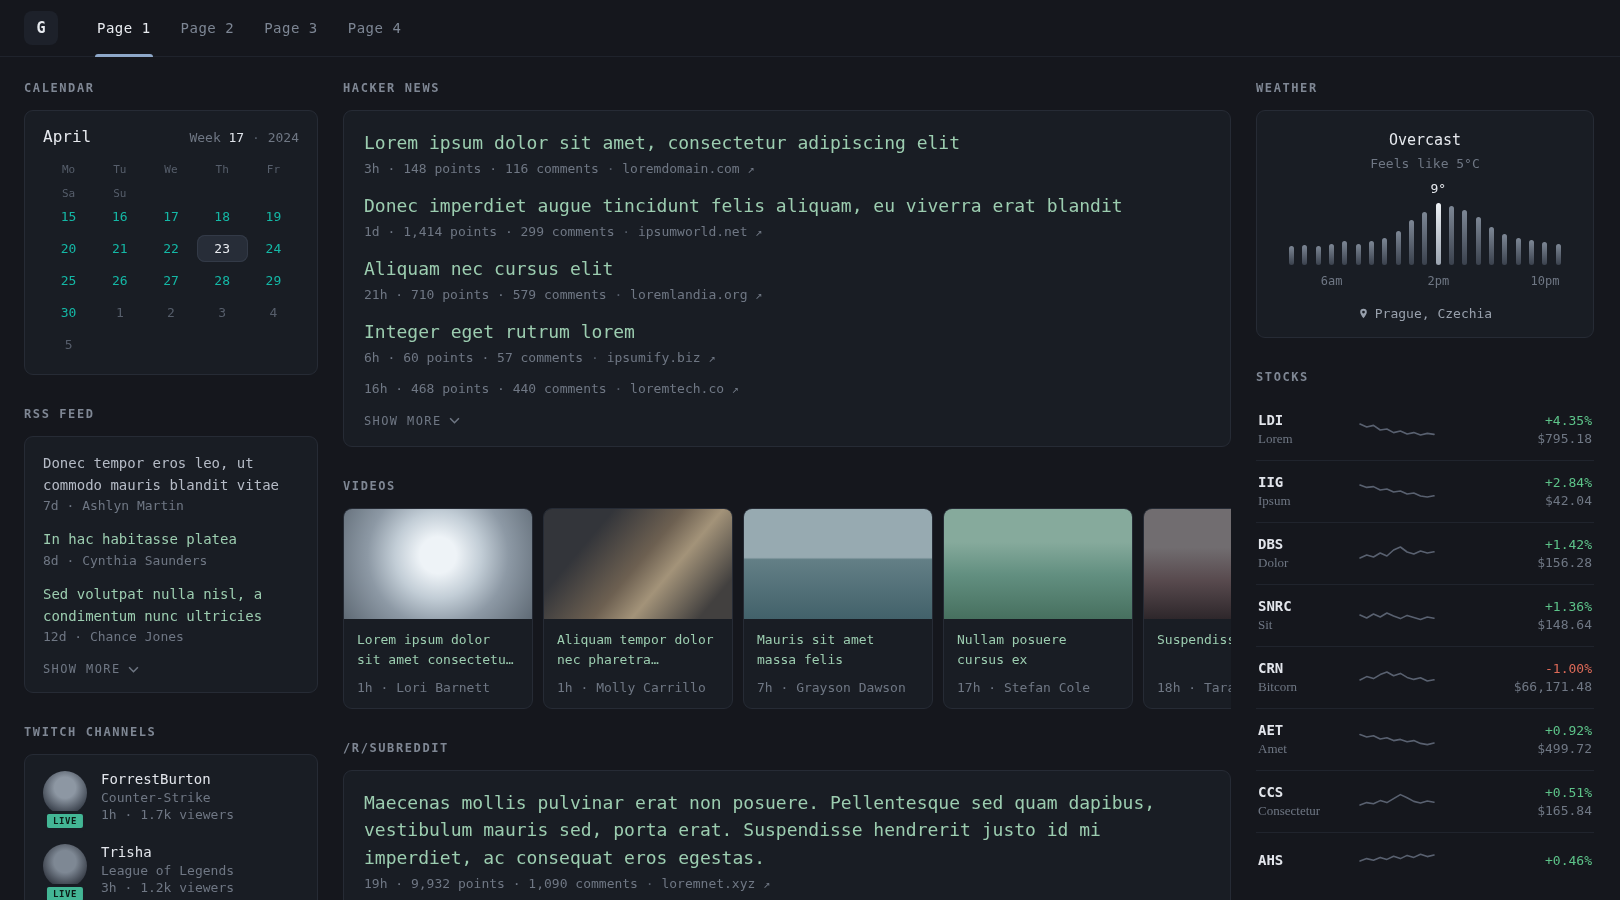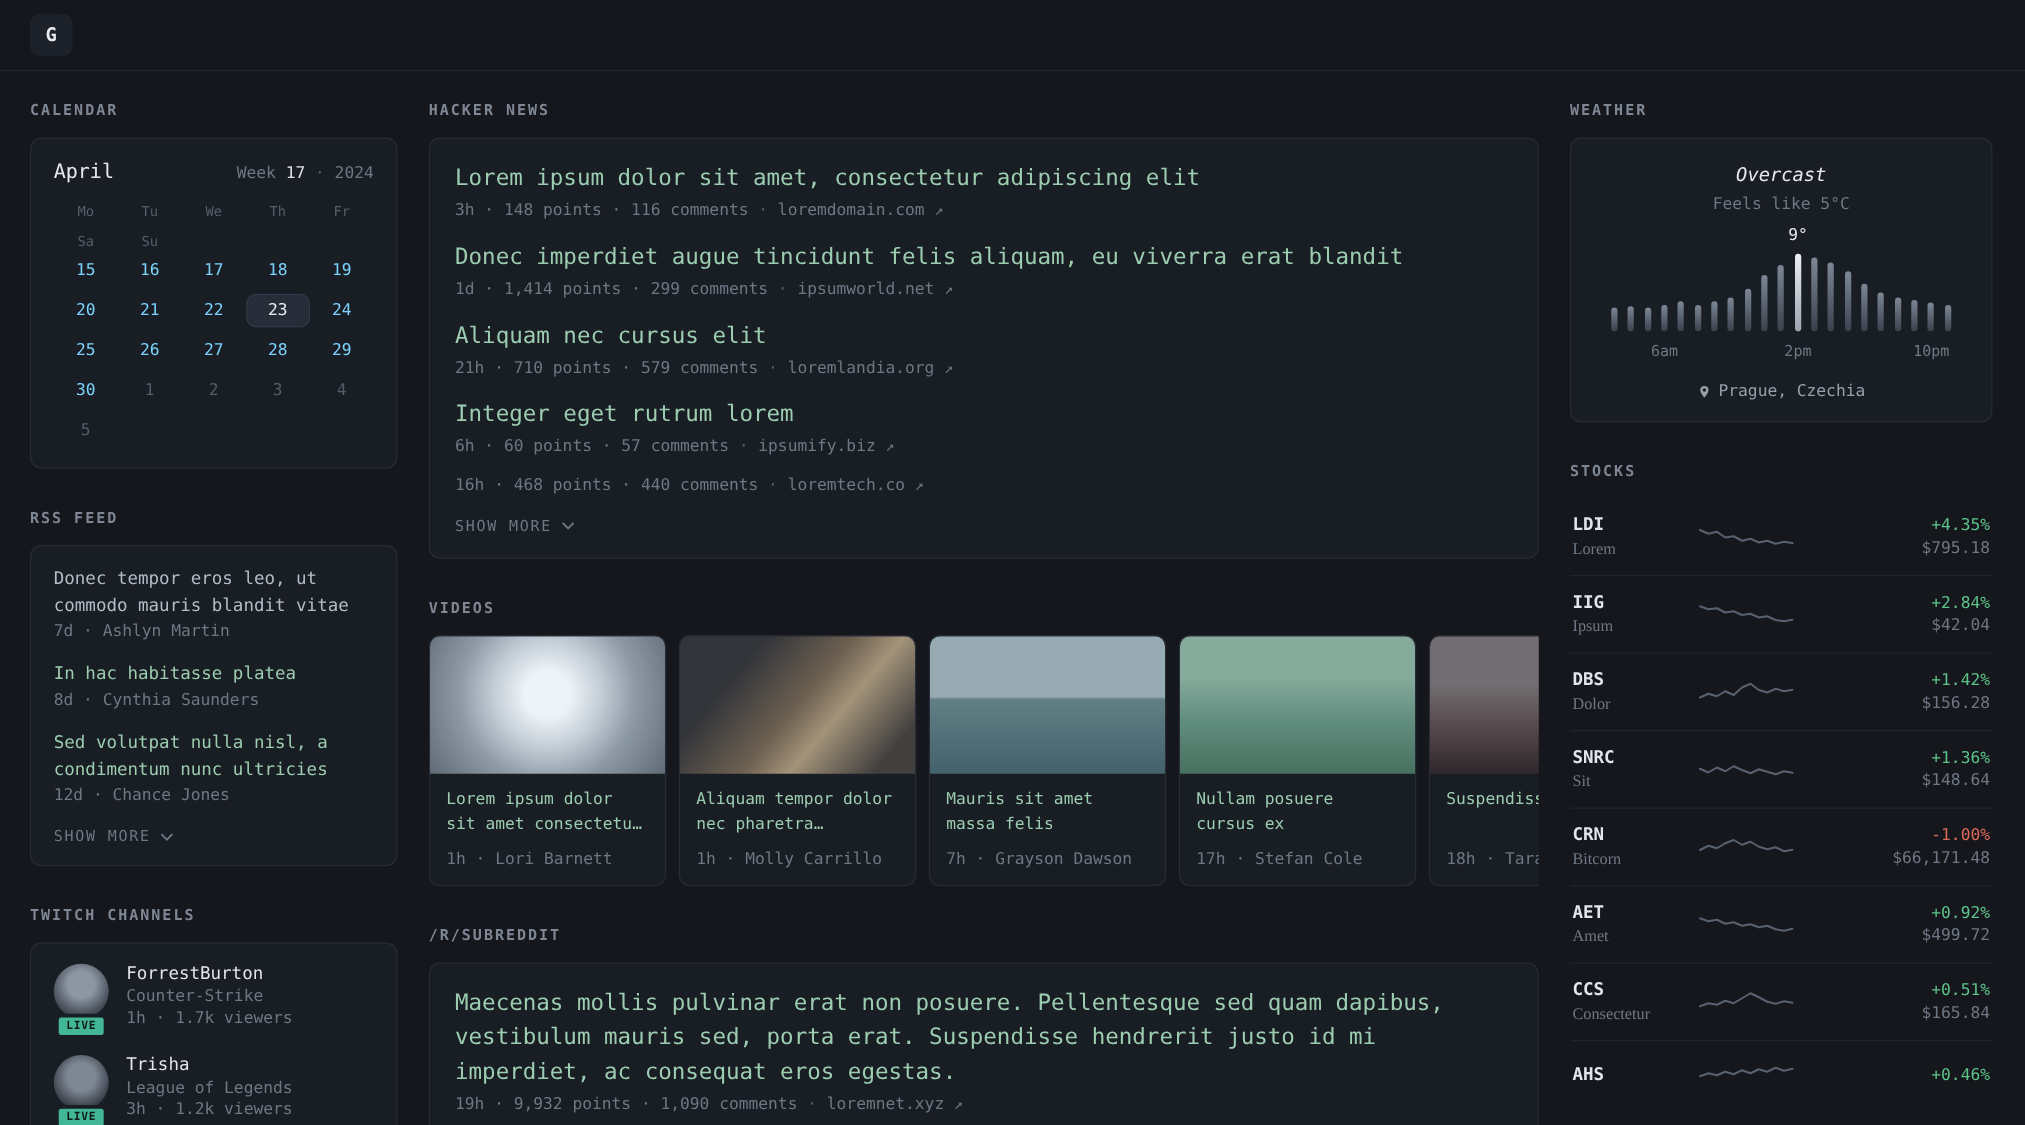--- a/index.html
+++ b/index.html
@@ -26,21 +26,21 @@
   .meta { color:#6f7784; font-size:13px; }
   .sep { color:#565e6b; }
 
   
   .cal-head { display:flex; justify-content:space-between; align-items:baseline; margin-bottom:14px; }
   .cal-month { font-size:16px; color:#e6e9ee; }
   .cal-week { font-size:13px; color:#6f7784; }
   .cal-week .wk-num { color:#dfe3ea; }
   .cal-grid { display:grid; grid-template-columns:repeat(5,1fr); text-align:center; row-gap:5px; }
   .dow { font-size:11px; color:#565e6b; padding:3px 0; }
-  .day { font-size:13px; color:#7dd3fc; padding:6px 0; border-radius:8px; cursor:pointer; }
+  .day { font-size:13px; color:#14b8a6; padding:6px 0; border-radius:8px; cursor:pointer; }
   .day.muted { color:#565e6b; }
   .day.selected { background:#272d38; color:#e8ebf0; box-shadow:inset 0 0 0 1px #333a47; }
 
   
   .feed-item + .feed-item { margin-top:16px; }
   .feed-title { display:block; color:var(--accent,#9ccdb0); line-height:1.55; }
   .feed-title.visited { color:#b6bcc7; }
   .feed-item .meta { margin-top:2px; }
   .show-more { display:flex; align-items:center; gap:7px; margin-top:18px; color:#6f7784;
     font-size:12px; letter-spacing:1.4px; cursor:pointer; }
@@ -79,21 +79,21 @@
   .t2 { background:linear-gradient(130deg, #33353a 0 25%, #6d6051 50%, #a39379 64%, #42403f 88%); }
   .t3 { background:linear-gradient(180deg, #97aab1 0 44%, #637f86 46%, #42616a 100%); }
   .t4 { background:linear-gradient(180deg, #86aa9c 0 30%, #628f80 60%, #47705f 100%); }
   .t5 { background:linear-gradient(180deg, #716d70 0 35%, #584a4e 65%, #2e272b 100%); }
   .vtitle { display:block; margin:11px 13px 0; color:var(--accent,#9ccdb0); font-size:13px;
     line-height:1.6; min-height:42px; }
   .vmeta { margin:8px 13px 0; }
 
   
   .weather-card { text-align:center; padding:20px 18px 16px; }
-  .w-cond { font-size:15px; color:#e6e9ee;font-style:italic; }
+  .w-cond { font-size:15px; color:#e6e9ee; }
   .w-feels { margin-top:7px; color:#6f7784; font-size:13px; }
   .w-chart { position:relative; margin:32px 10px 0; }
   .w-peak { position:absolute; top:-22px; transform:translateX(-50%); font-size:13px; color:#e6e9ee; }
   .w-bars { display:flex; align-items:flex-end; height:62px; }
   .wbar-wrap { flex:1; display:flex; align-items:flex-end; justify-content:center; height:100%; }
   .wbar { width:5px; border-radius:3px; background:linear-gradient(180deg,#7d8795,#3a414d); }
   .wbar.hot { background:linear-gradient(180deg,#eef1f5,#9aa3af); }
   .w-times { position:relative; height:16px; margin-top:9px; }
   .wtime { position:absolute; transform:translateX(-50%); font-size:12px; color:#6f7784; }
   .w-loc { display:flex; align-items:center; justify-content:center; gap:6px; margin-top:16px;
@@ -112,20 +112,26 @@
   .change { font-size:13px; }
   .change.up { color:var(--pos,#5dc389); }
   .change.down { color:var(--neg,#dd6a58); }
   .stock-val .meta { margin-top:3px; }
 </style>
 </head>
 <body>
 
 <header class="topbar">
   <div class="logo">G</div>
+  <nav class="tabs" id="tabs">
+      <button class="tab active">Page 1</button>
+      <button class="tab">Page 2</button>
+      <button class="tab">Page 3</button>
+      <button class="tab">Page 4</button>
+    </nav>
 </header>
 
 <main class="layout">
 
   <section>
     <div class="widget">
       <div class="widget-title">CALENDAR</div>
       <div class="card">
         <div class="cal-head">
           <div class="cal-month">April</div>

